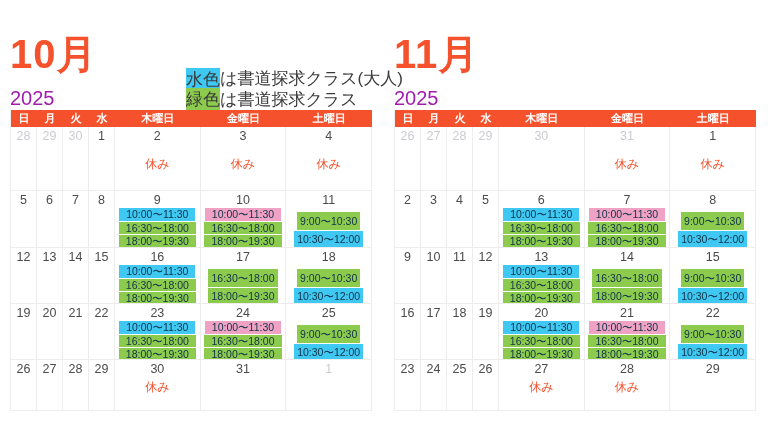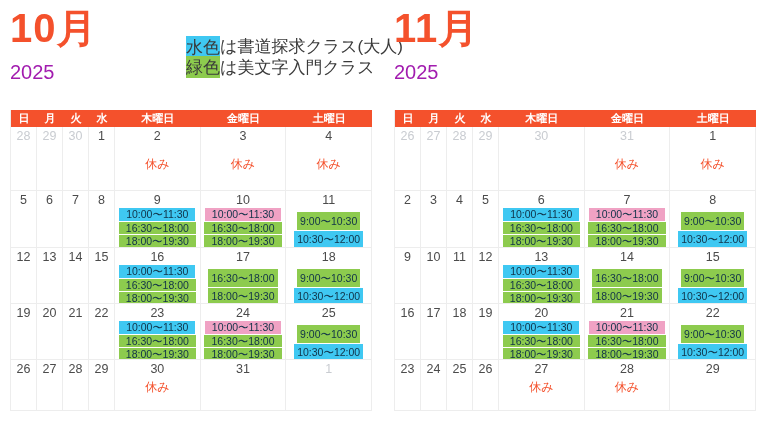--- a/index.html
+++ b/index.html
@@ -3,21 +3,21 @@
 <meta charset="utf-8">
 <style>
   html,body{margin:0;padding:0}
   body{
     width:768px;height:433px;background:#ffffff;overflow:hidden;
     display:flex;
     font-family:"Liberation Sans","DejaVu Sans",sans-serif;
     -webkit-font-smoothing:antialiased;
   }
   .half{width:384px;box-sizing:border-box;padding:0 12px 0 10px;flex:none}
-  .cal-header{height:110px;display:flex;align-items:flex-start}
+  .cal-header{height:110px;display:flex;align-items:flex-end}
   .title-group{width:176px;flex:none}
   .month-title{font-size:40px;font-weight:800;line-height:46px;margin-top:5px;letter-spacing:1px}
   .year{font-size:20px;color:#a21caf;margin-top:10px}
   .legend{margin-top:37px;font-size:17px;color:#3a3a3a;flex:1}
   .legend-item{line-height:20.5px;white-space:nowrap}
   .chip{padding:1.5px 0}
   .grid{display:grid;grid-template-columns:26px 26px 26px 26px 1fr 1fr 1fr;border-left:1px solid #ededed}
   .dow{height:17px;display:flex;align-items:center;justify-content:center;font-size:11px;font-weight:bold;color:#ffffff}
   .cell{border-right:1px solid #ededed;border-bottom:1px solid #ededed;text-align:center;padding-top:2px;box-sizing:border-box;overflow:hidden}
   .r0{height:64px}.r1{height:57px}.r2{height:56px}.r3{height:56px}.r4{height:51px}
@@ -32,21 +32,21 @@
 <body>
 
 <div class="half">
   <div class="cal-header">
     <div class="title-group">
       <div class="month-title" style="color: rgb(244, 81, 44);">10月</div>
       <div class="year">2025</div>
     </div>
     <div class="legend">
       <div class="legend-item"><span class="chip" style="background-color: rgb(63, 200, 242);">水色</span><span>は書道探求クラス(大人)</span></div>
-      <div class="legend-item"><span class="chip" style="background-color: rgb(141, 203, 78);">緑色</span><span>は美文字入門クラス</span></div>
+      <div class="legend-item"><span class="chip" style="background-color: rgb(141, 203, 78);">緑色</span><span>は書道探求クラス</span></div>
     </div>
   </div>
   <div class="grid">
       <div class="dow" style="background-color: rgb(244, 81, 44);">日</div>
       <div class="dow" style="background-color: rgb(244, 81, 44);">月</div>
       <div class="dow" style="background-color: rgb(244, 81, 44);">火</div>
       <div class="dow" style="background-color: rgb(244, 81, 44);">水</div>
       <div class="dow" style="background-color: rgb(244, 81, 44);">木曜日</div>
       <div class="dow" style="background-color: rgb(244, 81, 44);">金曜日</div>
       <div class="dow" style="background-color: rgb(244, 81, 44);">土曜日</div>

